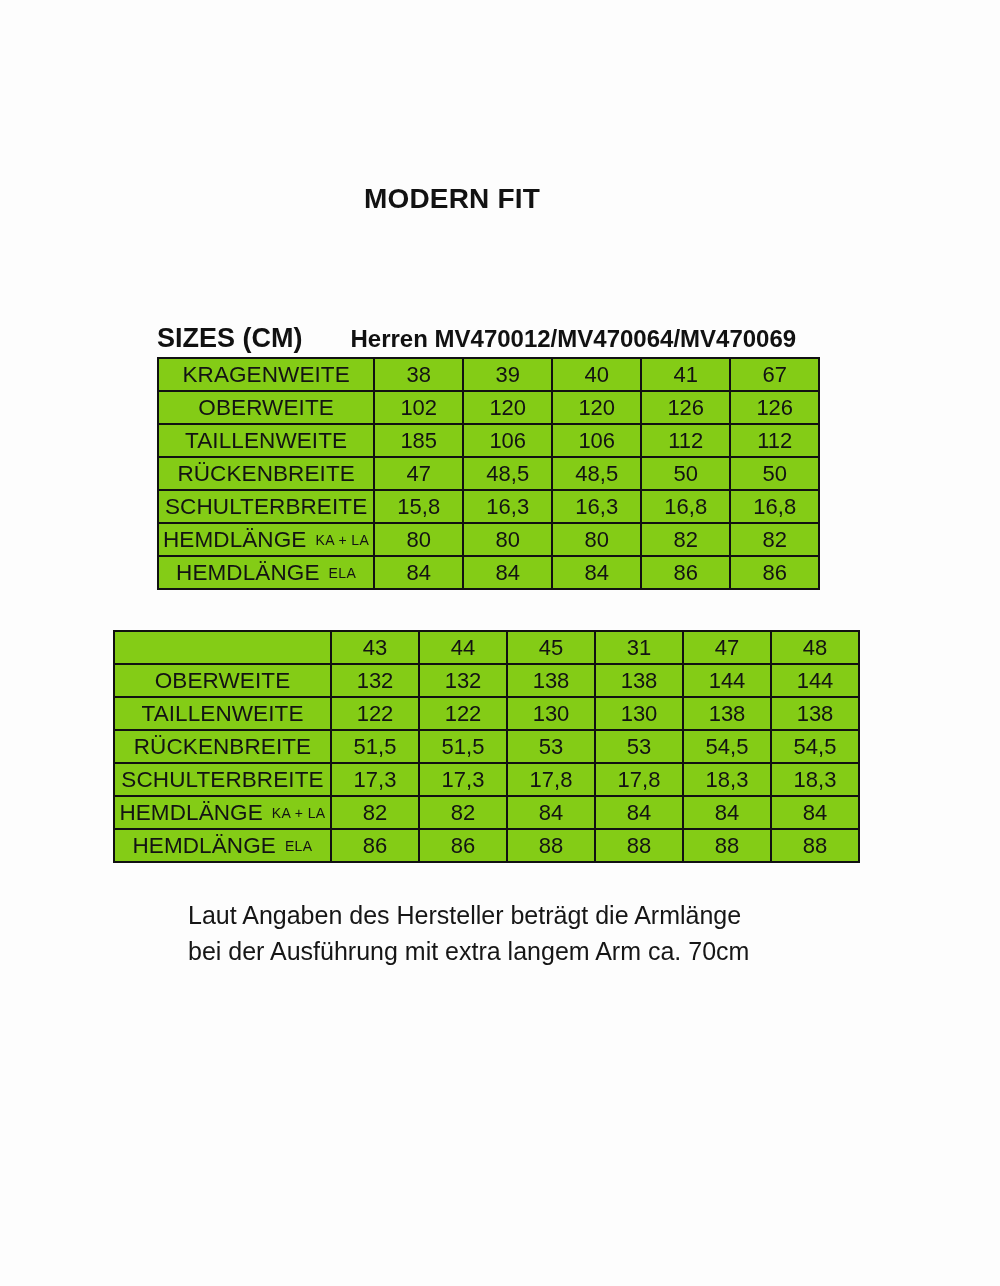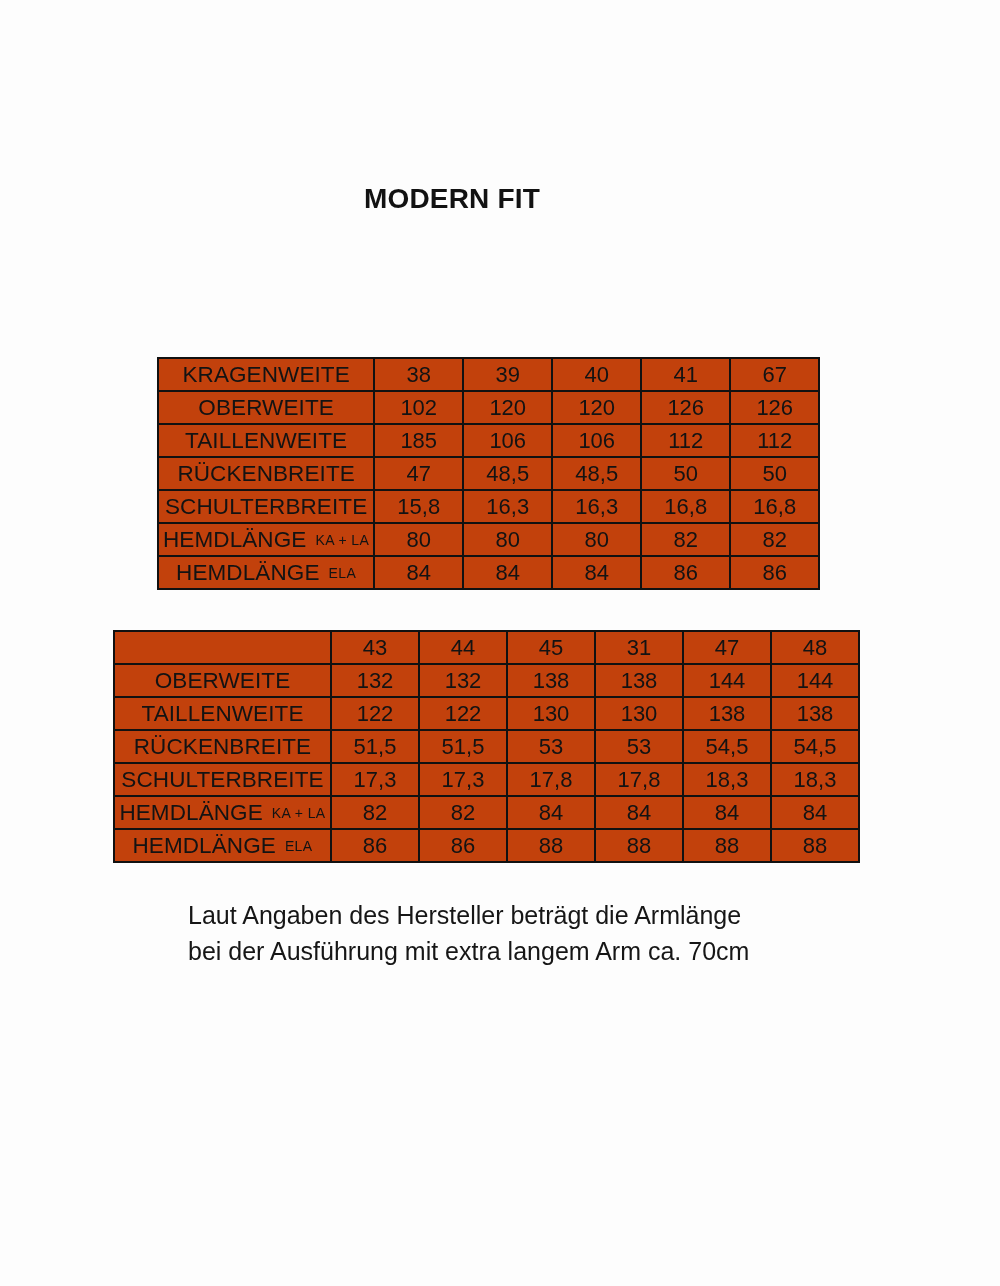--- a/index.html
+++ b/index.html
@@ -60,21 +60,21 @@
     line-height: 1;
     margin-left: 48px;
     padding-bottom: 1px;
   }
 
   
   .sz-table {
     position: absolute;
     border-collapse: collapse;
     table-layout: fixed;
-    background: #c2410c;
+    background: #84cc16;
   }
   .sz-table td {
     border: 2px solid #111111;
     height: 31px;
     padding: 0 4px;
     font-size: 22px;
     font-weight: normal;
     color: #131313;
     text-align: center;
     vertical-align: middle;
@@ -125,20 +125,24 @@
   }
   .footnote div { white-space: nowrap; }
 </style>
 </head>
 <body>
 
 <div class="page">
 
   <div class="doc-title">MODERN FIT</div>
 
+  <div class="sizes-header">
+    <span class="sizes-label">SIZES (CM)</span>
+    <span class="sizes-ref">Herren MV470012/MV470064/MV470069</span>
+  </div>
 
   <table class="sz-table" id="table-one">
     <colgroup>
       <col class="c-label">
         <col class="c-val">
         <col class="c-val">
       <col class="c-val">
         <col class="c-val">
         <col class="c-val">
     </colgroup>

